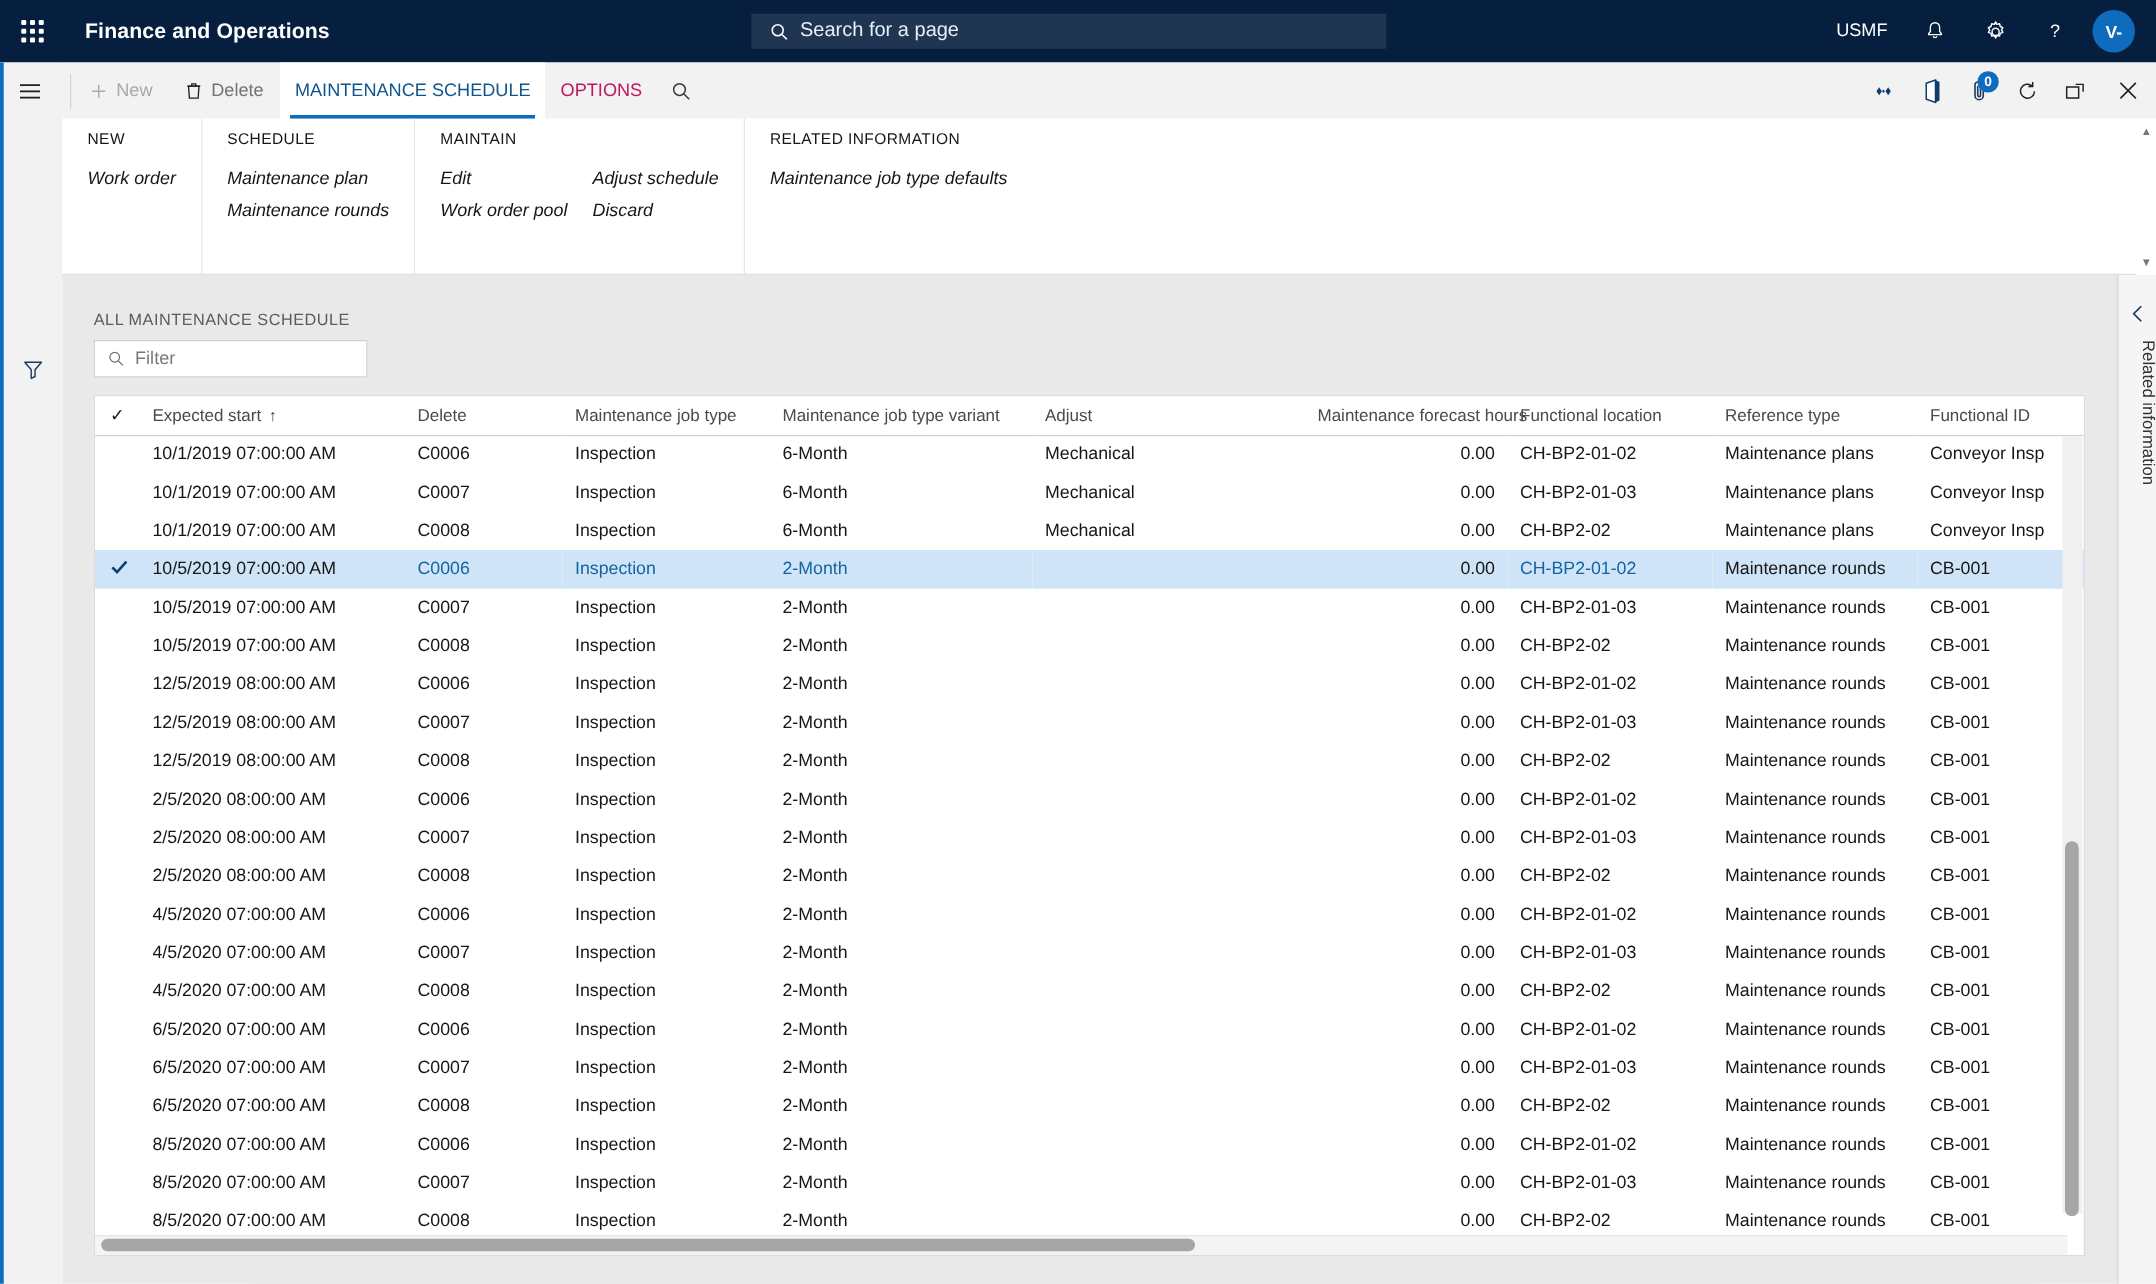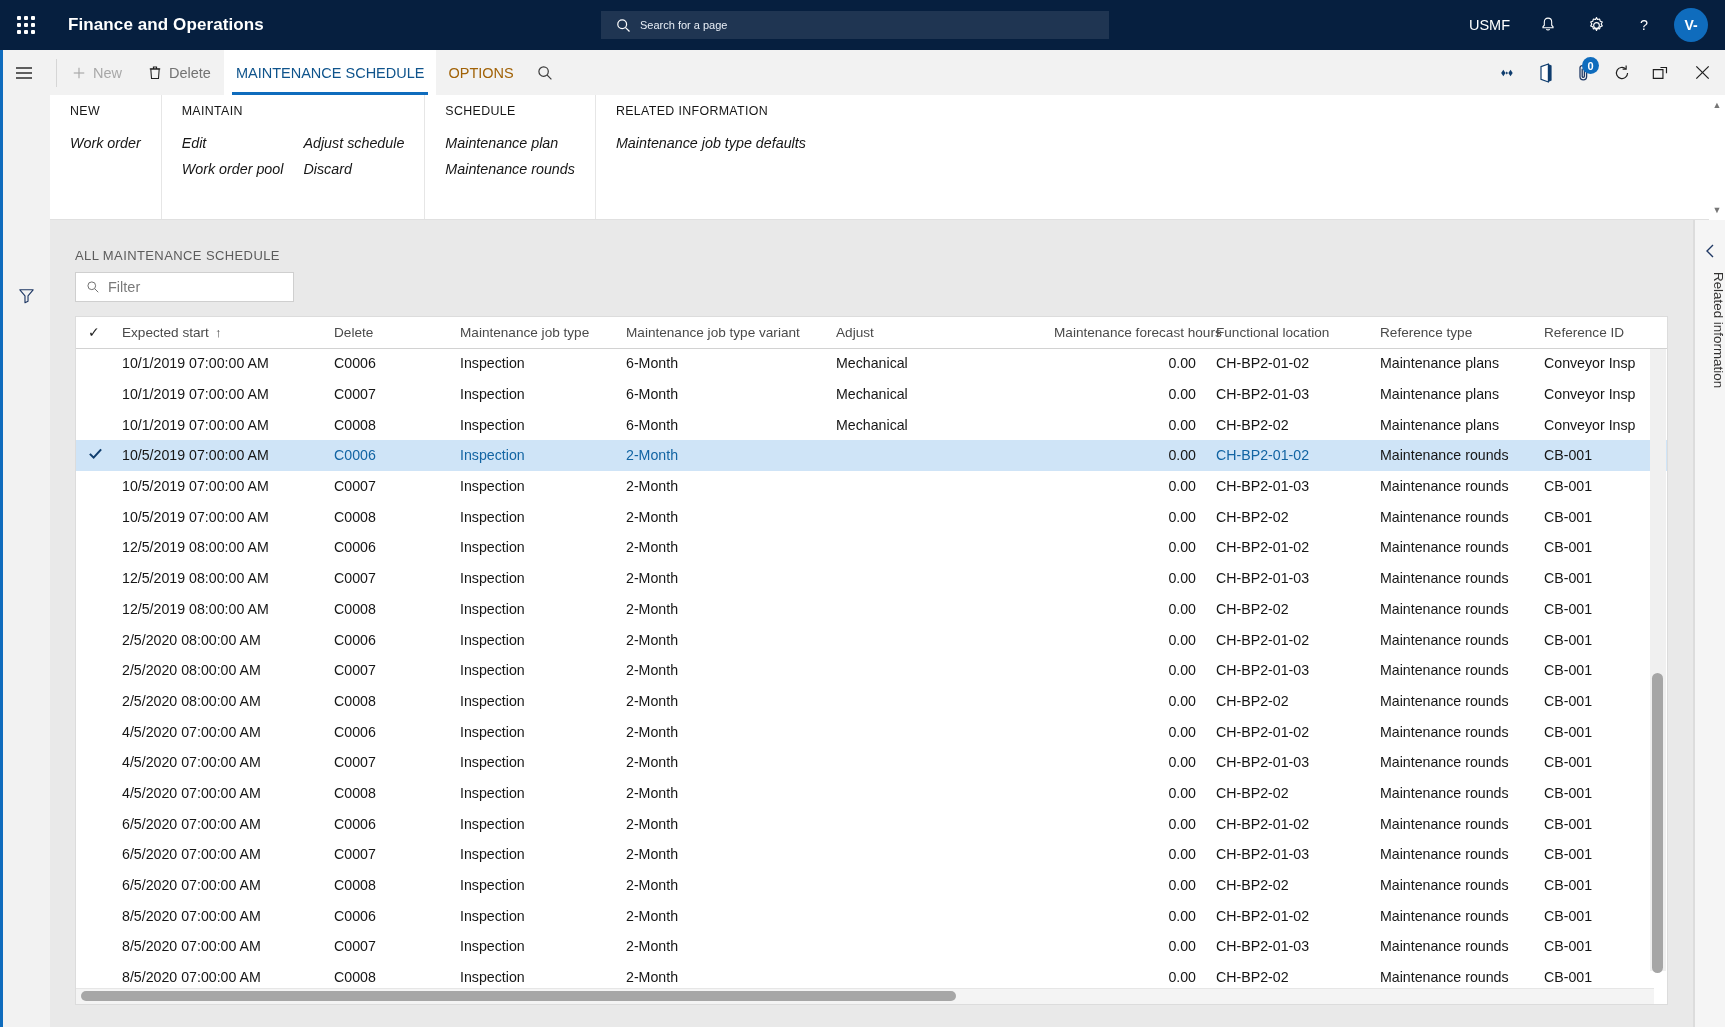--- a/index.html
+++ b/index.html
@@ -35,21 +35,21 @@
     color: #ffffff; font-size: 17px; font-weight: bold;
     margin-left: 16px; letter-spacing: .1px; white-space: nowrap;
   }
   .search-wrap {
     position: absolute; left: 601px; top: 11px;
     width: 508px; height: 28px;
     background: #1d3557; background: rgba(255,255,255,0.10);
     display: flex; align-items: center; cursor: text;
   }
   .search-wrap .mag { margin-left: 15px; margin-right: 9px; }
-  .search-text { color: #e8eef6; font-size: 11px; }
+  .search-text { color: #e8eef6; font-size: 16px; }
   .top-right {
     position: absolute; right: 0; top: 0; height: 50px;
     display: flex; align-items: center; gap: 0;
   }
   .top-right > div { height: 50px; display: flex; align-items: center; justify-content: center; cursor: pointer; }
   .company { color: #ffffff; font-size: 14.5px; padding: 4px 14px; }
   .tr-icon { width: 48px; }
   .avatar {
     width: 34px; height: 34px; border-radius: 50%;
     background: #0f6cbd; color: #fff; font-size: 14px; font-weight: bold;
@@ -77,21 +77,21 @@
     border-bottom: 0;
   }
   .cmd-sep { width: 1px; height: 28px; background: #d6d6d6; margin: 0 2px 0 6px; }
   .cmd-btn {
     height: 45px; display: flex; align-items: center; gap: 7px;
     padding: 0 13px; font-size: 14.5px; color: #737373; cursor: pointer; white-space: nowrap;
   }
   .cmd-btn.disabled { color: #a8a8a8; }
   .cmd-tab {
     height: 45px; display: flex; align-items: center; padding: 0 12px;
-    font-size: 14.5px; color: #a16207; cursor: pointer; white-space: nowrap;
+    font-size: 14.5px; color: #be185d; cursor: pointer; white-space: nowrap;
     position: relative;
   }
   .cmd-tab.active { color: #0f548c; background: #ffffff; }
   .cmd-tab.active::after {
     content: ""; position: absolute; left: 8px; right: 8px; bottom: 0; height: 3px; background: #0f6cbd;
   }
   .cmd-right { margin-left: auto; display: flex; align-items: center; }
   .cmd-ico {
     width: 38px; height: 45px; display: flex; align-items: center; justify-content: center;
     cursor: pointer; position: relative;
@@ -391,39 +391,39 @@
   <div class="ap-group">
     <div class="ap-title">NEW</div>
     <div class="ap-cols">
       <div class="ap-col">
         <div class="ap-link">Work order</div>
       </div>
     </div>
   </div>
 
   <div class="ap-group">
+    <div class="ap-title">SCHEDULE</div>
+    <div class="ap-cols">
+      <div class="ap-col">
+        <div class="ap-link">Maintenance plan</div>
+        <div class="ap-link">Maintenance rounds</div>
+      </div>
+    </div>
+  </div>
+
+  <div class="ap-group">
     <div class="ap-title">MAINTAIN</div>
     <div class="ap-cols">
       <div class="ap-col">
         <div class="ap-link">Edit</div>
         <div class="ap-link">Work order pool</div>
       </div>
       <div class="ap-col">
         <div class="ap-link">Adjust schedule</div>
         <div class="ap-link">Discard</div>
-      </div>
-    </div>
-  </div>
-
-  <div class="ap-group">
-    <div class="ap-title">SCHEDULE</div>
-    <div class="ap-cols">
-      <div class="ap-col">
-        <div class="ap-link">Maintenance plan</div>
-        <div class="ap-link">Maintenance rounds</div>
       </div>
     </div>
   </div>
 
   <div class="ap-group">
     <div class="ap-title">RELATED INFORMATION</div>
     <div class="ap-cols">
       <div class="ap-col">
         <div class="ap-link">Maintenance job type defaults</div>
       </div>
@@ -461,21 +461,21 @@
           <th class="c-start">
             <span>Expected start</span><span class="sort-arrow">↑</span>
           </th>
           <th class="c-asset">Delete</th>
           <th class="c-jobtype">Maintenance job type</th>
           <th class="c-variant">Maintenance job type variant</th>
           <th class="c-trade">Adjust</th>
           <th class="c-hours">Maintenance forecast hours</th>
           <th class="c-loc">Functional location</th>
           <th class="c-reftype">Reference type</th>
-          <th class="c-refid">Reference ID</th>
+          <th class="c-refid">Functional ID</th>
         </tr>
       </thead>
       <tbody id="grid-body">
           <tr>
             <td class="c-check"></td>
             <td class="c-start">10/1/2019 07:00:00 AM</td>
             <td class="c-asset">C0006</td>
             <td class="c-jobtype">Inspection</td>
             <td class="c-variant">6-Month</td>
             <td class="c-trade">Mechanical</td>

